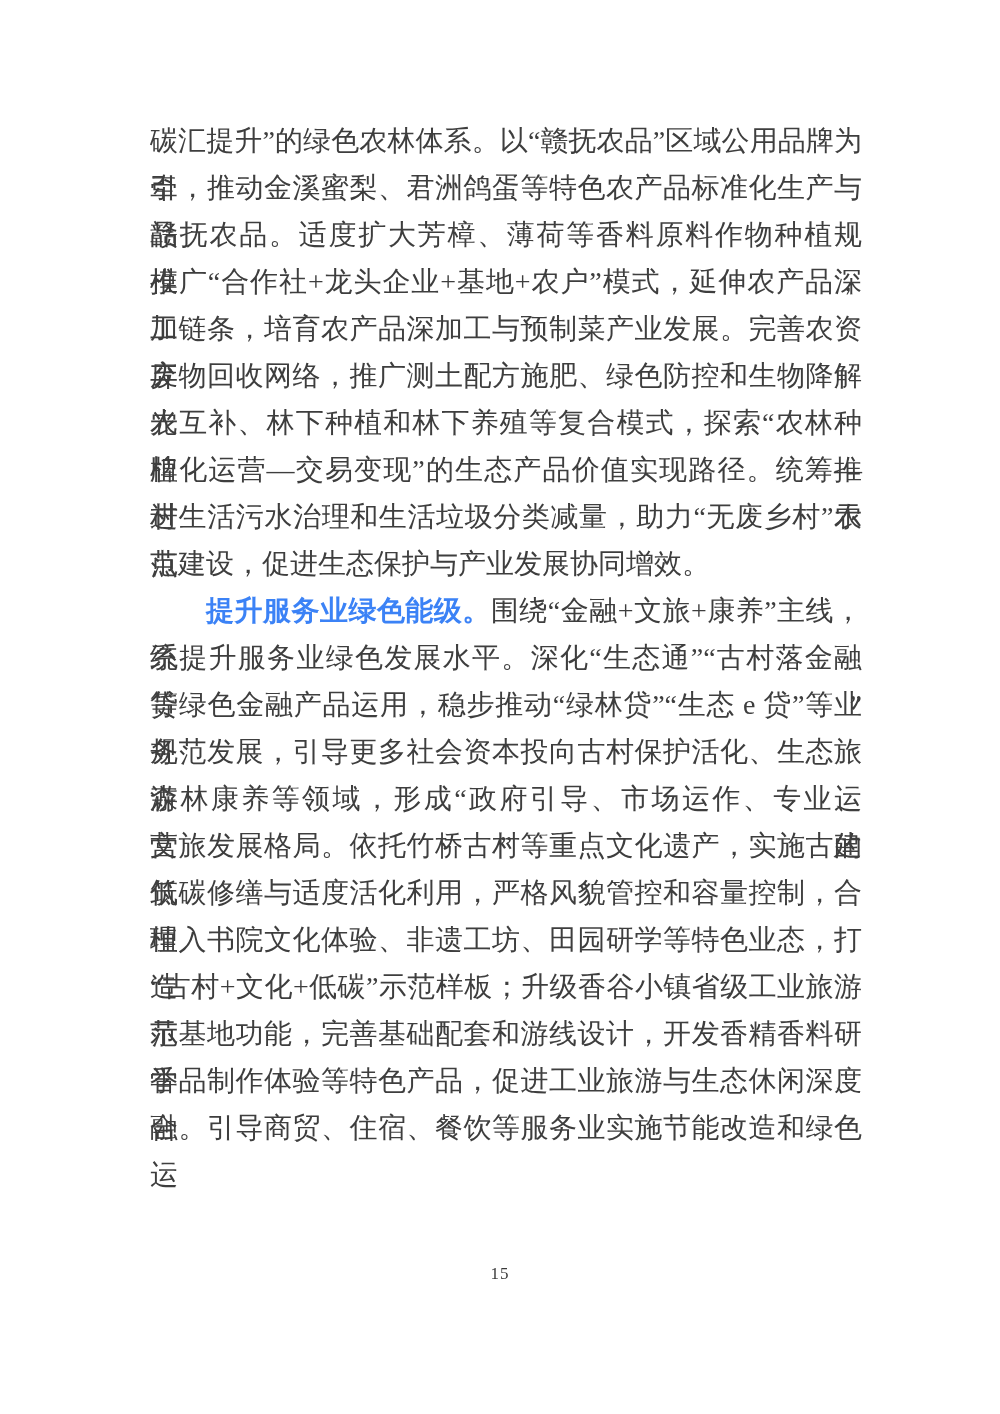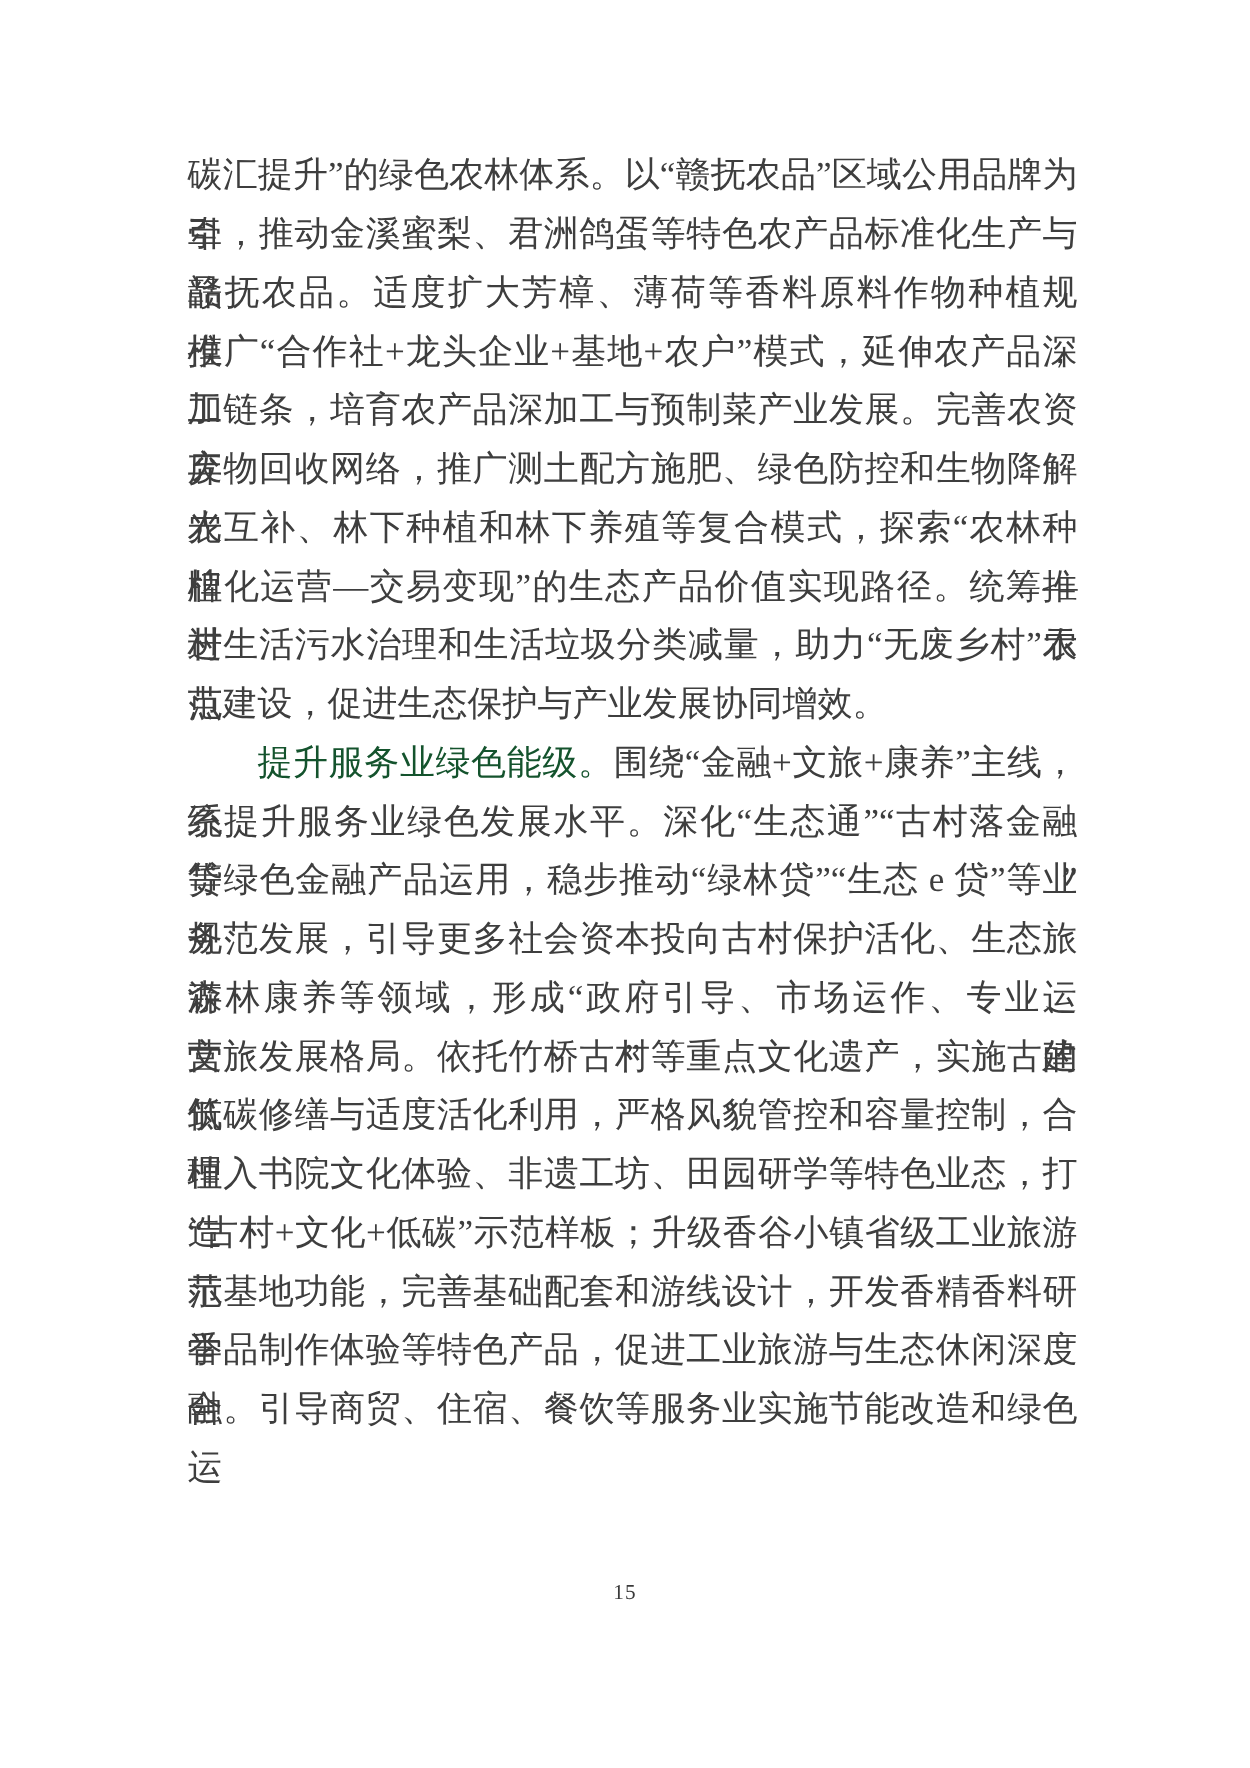--- a/index.html
+++ b/index.html
@@ -31,22 +31,22 @@
   }
   .line.justify {
     white-space: normal;
     text-align: justify;
     text-align-last: justify;
   }
   .line.indent {
     text-indent: 56px;
   }
   .line .seg-bold {
-    font-weight: normal;
-    color: #14532d;
+    font-weight: bold;
+    color: #3b82f6;
   }
   .footer {
     position: absolute;
     top: 1264px;
     left: 0;
     width: 1000px;
     text-align: center;
   }
   .page-number {
     font-size: 17px;

